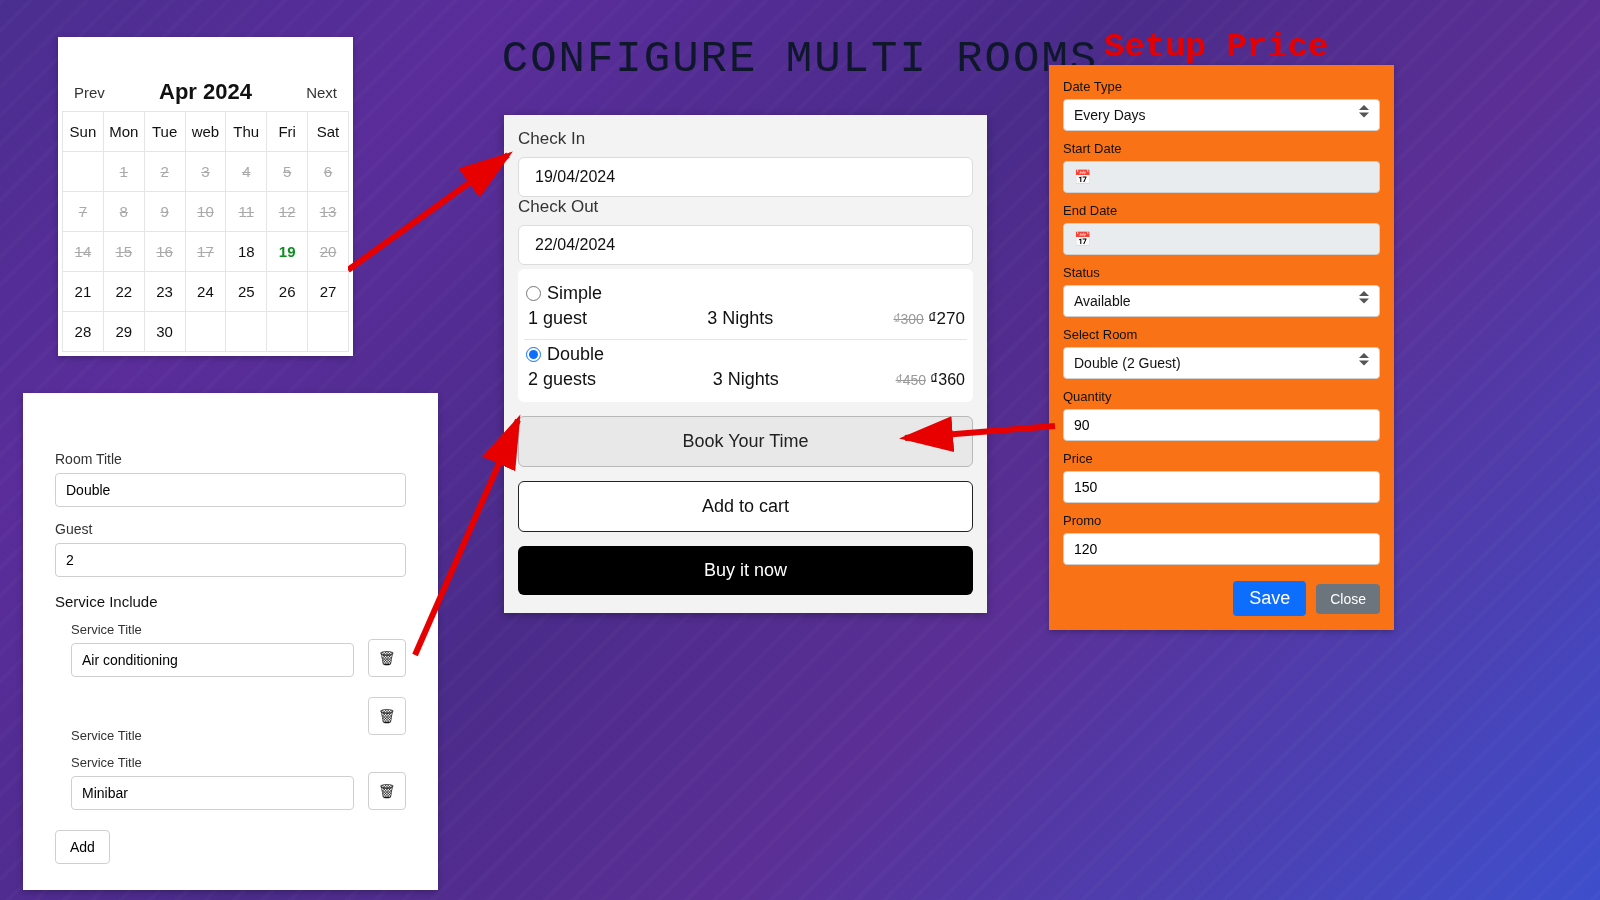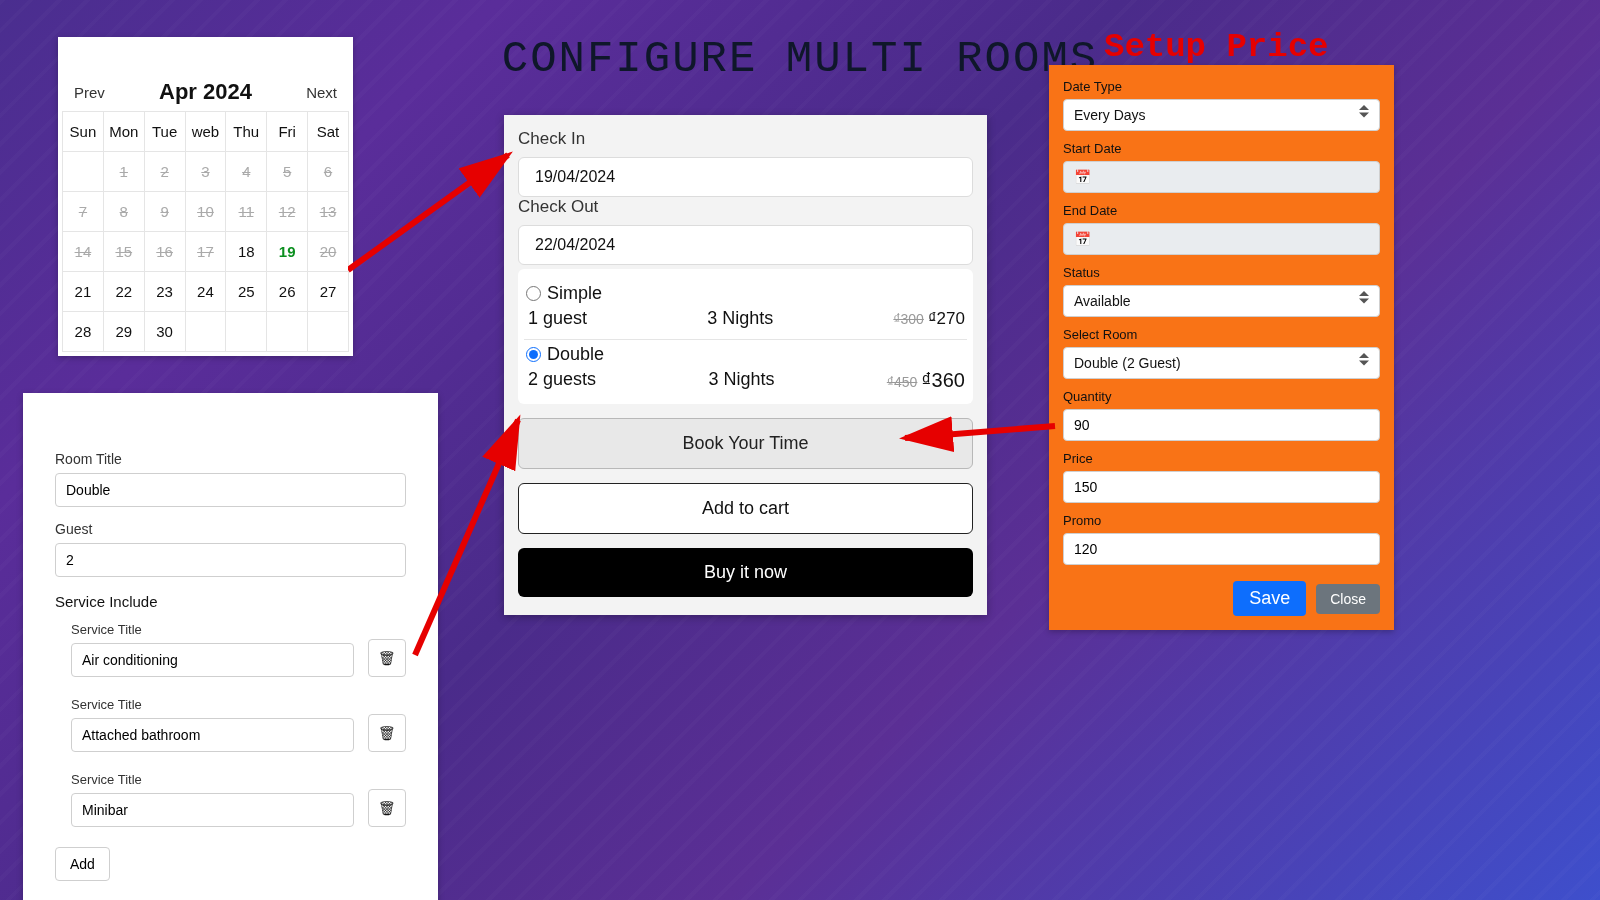--- a/index.html
+++ b/index.html
@@ -157,21 +157,21 @@
   <input class="txt" value="2" style="">
   <div class="section">Service Include</div>
   <div id="svc-list">
       <div class="svc-row">
         <div class="col"><label>Service Title</label><input class="txt" value="Air conditioning" style=""></div>
         <div class="del">
           <span>🗑</span>
         </div>
       </div>
       <div class="svc-row">
-        <div class="col"><label>Service Title</label><input class="txt" value="Attached bathroom" style=""></div>
+        <div class="col"><label>Service Title</label></div>
         <div class="del">
           <span>🗑</span>
         </div>
       </div>
       <div class="svc-row">
         <div class="col"><label>Service Title</label><input class="txt" value="Minibar" style=""></div>
         <div class="del">
           <span>🗑</span>
         </div>
       </div>
@@ -201,21 +201,21 @@
         </div>
       </div>
       <div class="opt">
         <div class="opt-h">
           <input type="radio" name="rt" checked="" style="">
           <span>Double</span>
         </div>
         <div class="opt-row">
           <span>2 guests</span>
           <span>3 Nights</span>
-          <span><span class="old">₫450</span><span style="font-size:20px;">₫360</span></span>
+          <span><span class="old">₫450</span><span style="font-size:16px;">₫360</span></span>
         </div>
       </div>
     </div>
   <button class="btn btn-book">Book Your Time</button>
   <button class="btn btn-cart">Add to cart</button>
   <button class="btn btn-buy">Buy it now</button>
 </div>
 
 <div class="red-head" style="left:1104px; top:28px; font-size:34px;">Setup Price</div>
 <div class="setup">

